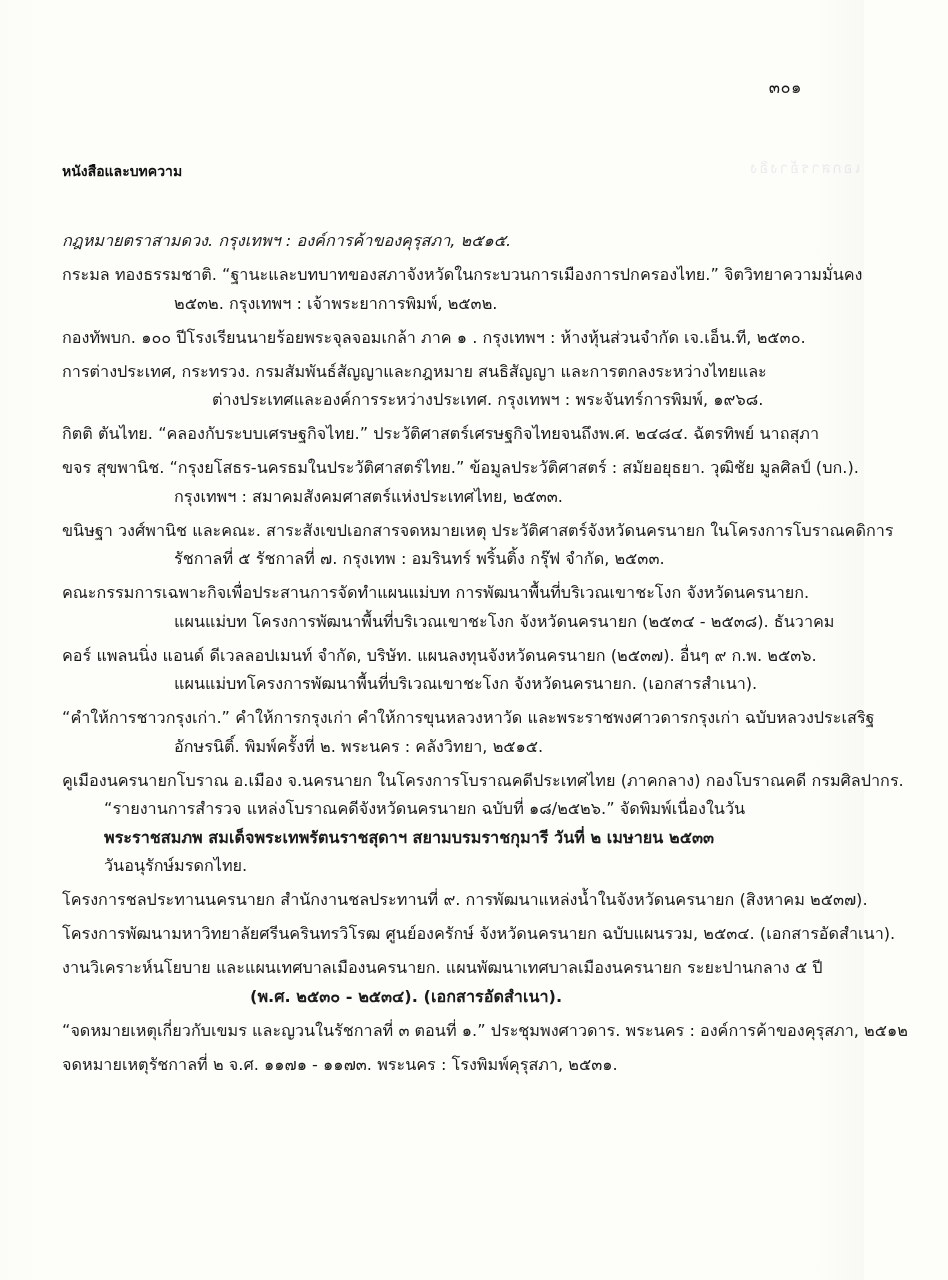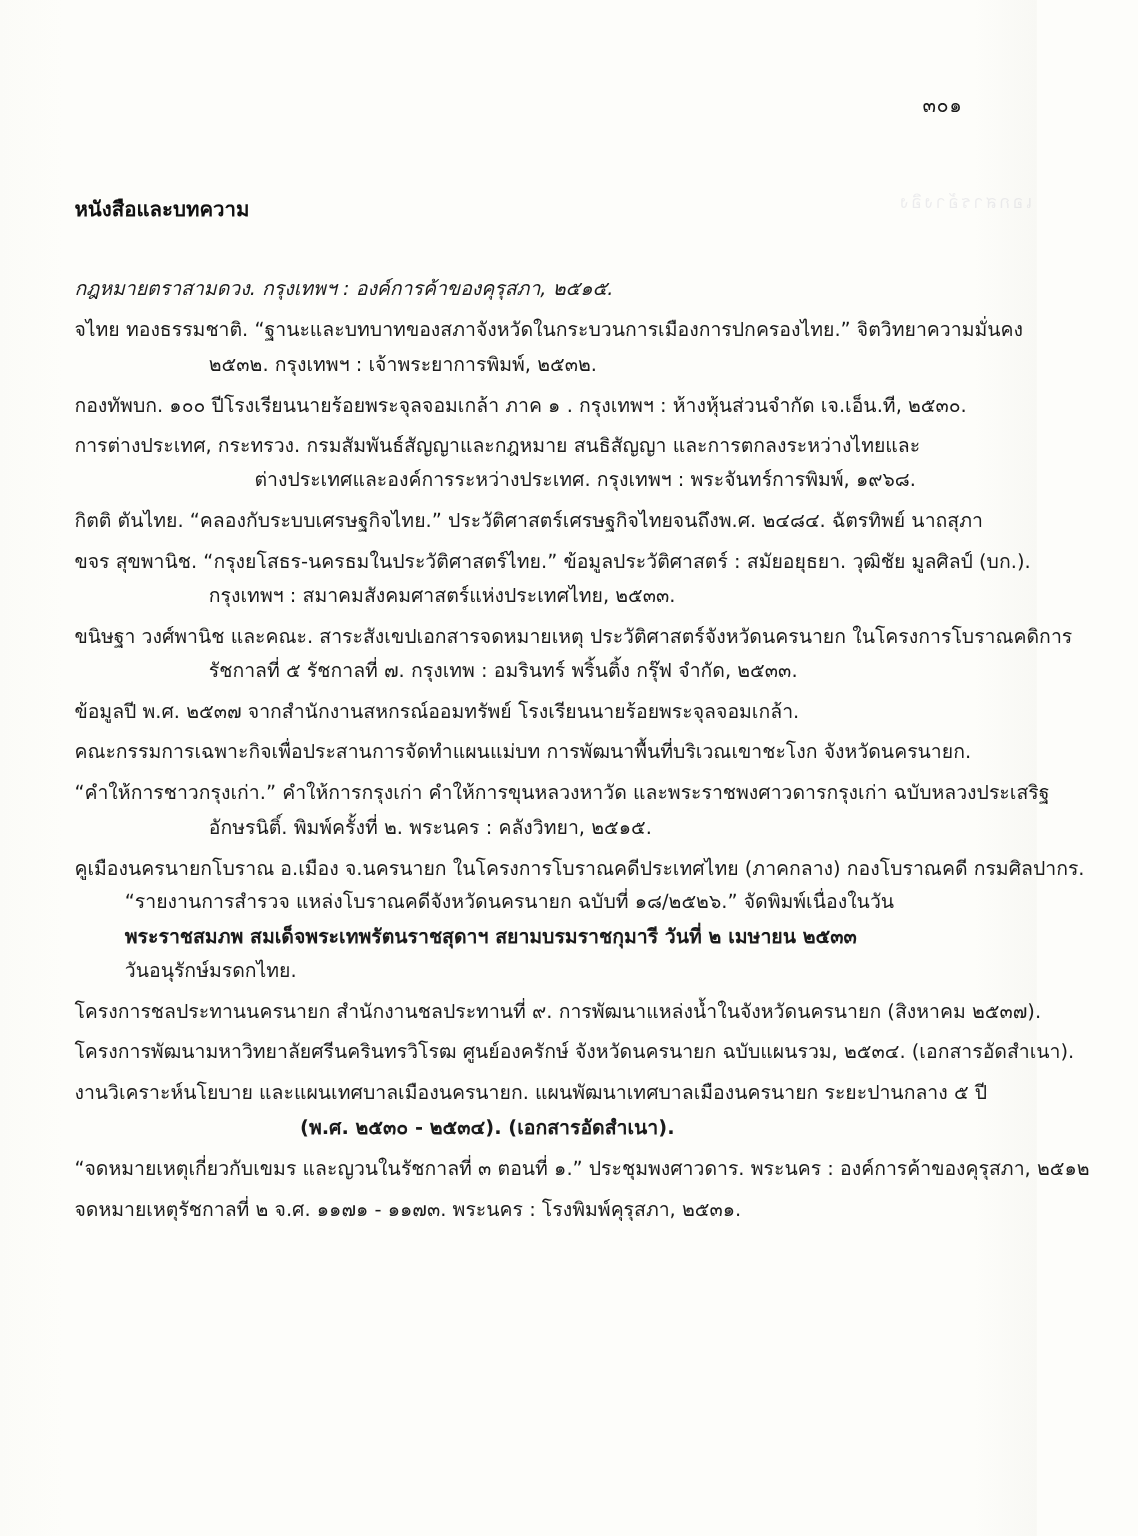--- a/index.html
+++ b/index.html
@@ -43,21 +43,21 @@
     letter-spacing: 2px;
     line-height: 32px;
     pointer-events: none;
     filter: blur(0.4px);
     transform: scaleX(-1);
   }
   .section-title {
     position: absolute;
     top: 160px;
     left: 62px;
-    font-size: 17px;
+    font-size: 14px;
     font-weight: bold;
     color: #101010;
   }
   .entries {
     position: absolute;
     top: 227px;
     left: 62px;
     width: 830px;
   }
   .entry {
@@ -88,21 +88,21 @@
 
   <div class="faint-bleed">เอกสารอ้างอิง</div>
 
   <div class="section-title">หนังสือและบทความ</div>
 
   <div class="entries" id="entries-root">
       <div class="entry">
         <span class="ln ind-0 ital">กฎหมายตราสามดวง. กรุงเทพฯ : องค์การค้าของคุรุสภา, ๒๕๑๕.</span>
       </div>
       <div class="entry">
-        <span class="ln ind-0">จไทย    ทองธรรมชาติ. “ฐานะและบทบาทของสภาจังหวัดในกระบวนการเมืองการปกครองไทย.” จิตวิทยาความมั่นคง</span>
+        <span class="ln ind-0">กระมล    ทองธรรมชาติ. “ฐานะและบทบาทของสภาจังหวัดในกระบวนการเมืองการปกครองไทย.” จิตวิทยาความมั่นคง</span>
         <span class="ln ind-1">๒๕๓๒. กรุงเทพฯ : เจ้าพระยาการพิมพ์, ๒๕๓๒.</span>
       </div>
       <div class="entry">
         <span class="ln ind-0">กองทัพบก. ๑๐๐ ปีโรงเรียนนายร้อยพระจุลจอมเกล้า ภาค ๑ . กรุงเทพฯ : ห้างหุ้นส่วนจำกัด เจ.เอ็น.ที, ๒๕๓๐.</span>
       </div>
       <div class="entry">
         <span class="ln ind-0">การต่างประเทศ, กระทรวง. กรมสัมพันธ์สัญญาและกฎหมาย สนธิสัญญา     และการตกลงระหว่างไทยและ</span>
         <span class="ln ind-2">ต่างประเทศและองค์การระหว่างประเทศ. กรุงเทพฯ : พระจันทร์การพิมพ์, ๑๙๖๘.</span>
       </div>
       <div class="entry">
@@ -110,24 +110,26 @@
       </div>
       <div class="entry">
         <span class="ln ind-0">ขจร  สุขพานิช. “กรุงยโสธร-นครธมในประวัติศาสตร์ไทย.” ข้อมูลประวัติศาสตร์ : สมัยอยุธยา. วุฒิชัย  มูลศิลป์ (บก.).</span>
         <span class="ln ind-1">กรุงเทพฯ : สมาคมสังคมศาสตร์แห่งประเทศไทย, ๒๕๓๓.</span>
       </div>
       <div class="entry">
         <span class="ln ind-0">ขนิษฐา  วงศ์พานิช และคณะ.  สาระสังเขปเอกสารจดหมายเหตุ ประวัติศาสตร์จังหวัดนครนายก ในโครงการโบราณคดิการ</span>
         <span class="ln ind-1">รัชกาลที่ ๕  รัชกาลที่ ๗.  กรุงเทพ : อมรินทร์ พริ้นติ้ง กรุ๊ฟ จำกัด, ๒๕๓๓.</span>
       </div>
       <div class="entry">
-        <span class="ln ind-0">ข้อมูลปี พ.ศ. ๒๕๓๗  จากสำนักงานสหกรณ์ออมทรัพย์ โรงเรียนนายร้อยพระจุลจอมเกล้า.</span>
+        <span class="ln ind-0">คณะกรรมการเฉพาะกิจเพื่อประสานการจัดทำแผนแม่บท  การพัฒนาพื้นที่บริเวณเขาชะโงก  จังหวัดนครนายก.</span>
+        <span class="ln ind-1">แผนแม่บท โครงการพัฒนาพื้นที่บริเวณเขาชะโงก จังหวัดนครนายก (๒๕๓๔ - ๒๕๓๘). ธันวาคม</span>
       </div>
       <div class="entry">
-        <span class="ln ind-0">คณะกรรมการเฉพาะกิจเพื่อประสานการจัดทำแผนแม่บท  การพัฒนาพื้นที่บริเวณเขาชะโงก  จังหวัดนครนายก.</span>
+        <span class="ln ind-0">คอร์ แพลนนิ่ง แอนด์ ดีเวลลอปเมนท์ จำกัด, บริษัท. แผนลงทุนจังหวัดนครนายก (๒๕๓๗). อื่นๆ ๙ ก.พ. ๒๕๓๖.</span>
+        <span class="ln ind-1">แผนแม่บทโครงการพัฒนาพื้นที่บริเวณเขาชะโงก จังหวัดนครนายก. (เอกสารสำเนา).</span>
       </div>
       <div class="entry">
         <span class="ln ind-0">“คำให้การชาวกรุงเก่า.” คำให้การกรุงเก่า คำให้การขุนหลวงหาวัด    และพระราชพงศาวดารกรุงเก่า    ฉบับหลวงประเสริฐ</span>
         <span class="ln ind-1">อักษรนิติ์. พิมพ์ครั้งที่ ๒.  พระนคร : คลังวิทยา, ๒๕๑๕.</span>
       </div>
       <div class="entry">
         <span class="ln ind-0">คูเมืองนครนายกโบราณ อ.เมือง จ.นครนายก ในโครงการโบราณคดีประเทศไทย (ภาคกลาง) กองโบราณคดี กรมศิลปากร.</span>
         <span class="ln ind-5">“รายงานการสำรวจ แหล่งโบราณคดีจังหวัดนครนายก ฉบับที่ ๑๘/๒๕๒๖.” จัดพิมพ์เนื่องในวัน</span>
         <span class="ln ind-5 bold">พระราชสมภพ สมเด็จพระเทพรัตนราชสุดาฯ สยามบรมราชกุมารี วันที่ ๒ เมษายน ๒๕๓๓</span>
         <span class="ln ind-5">วันอนุรักษ์มรดกไทย.</span>

